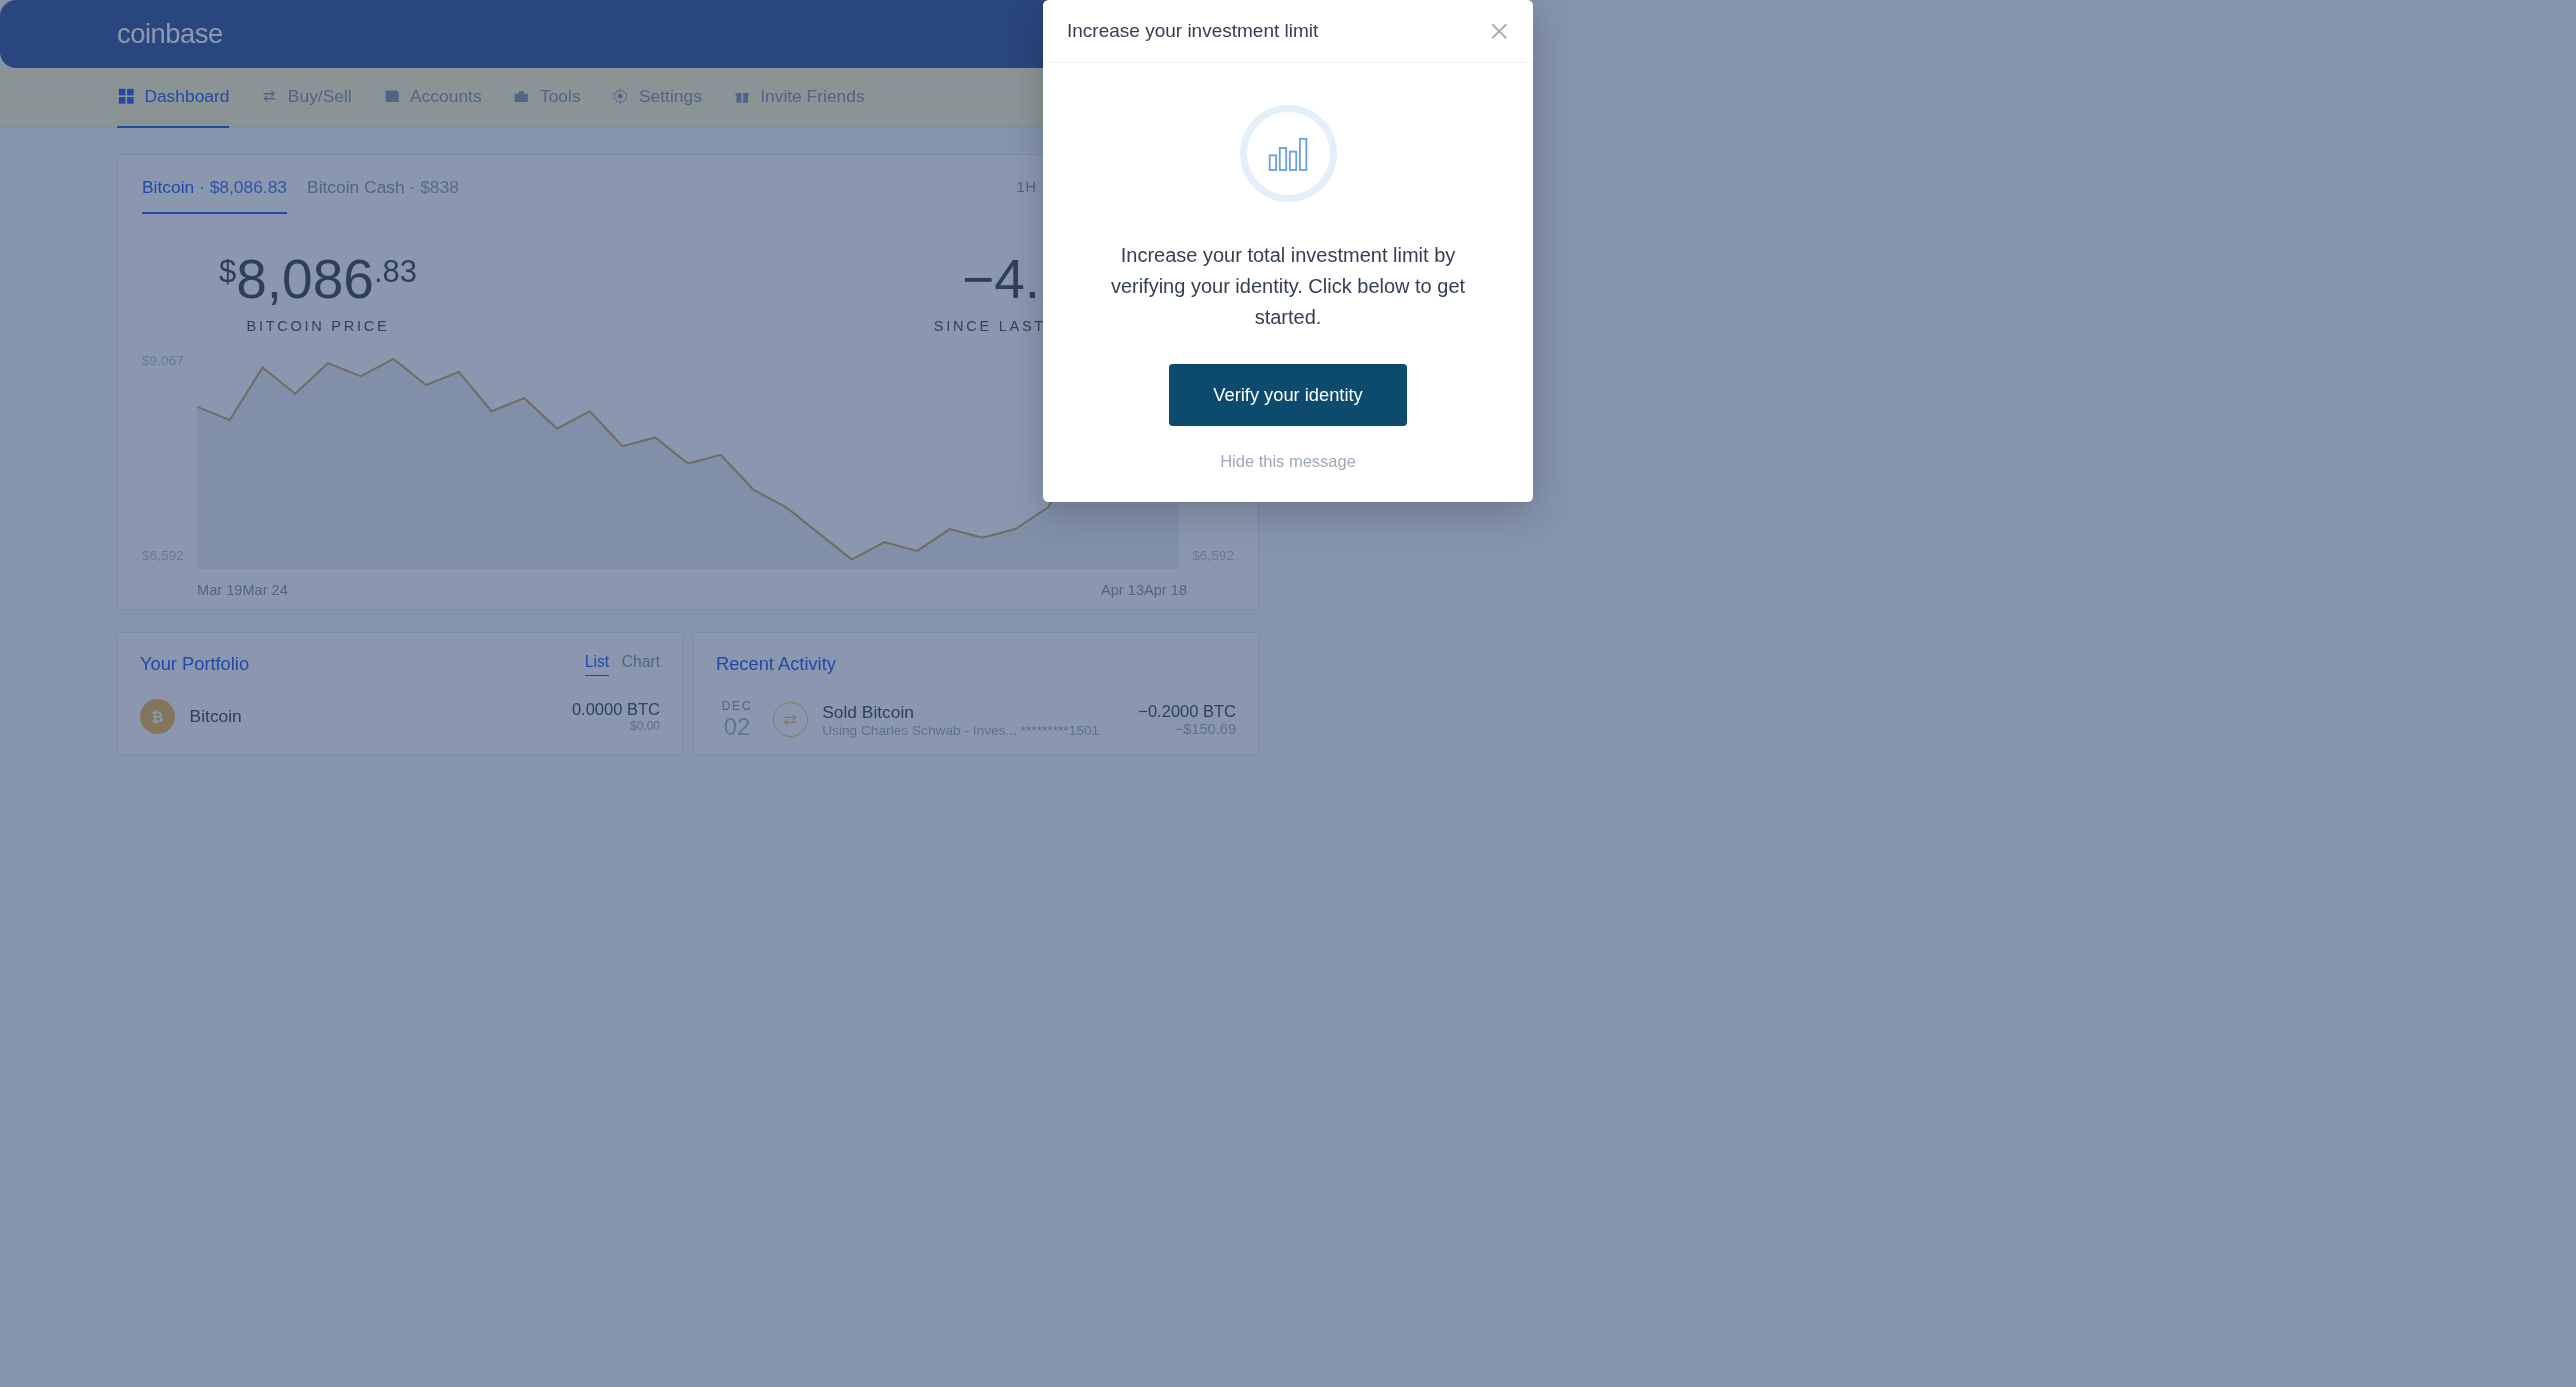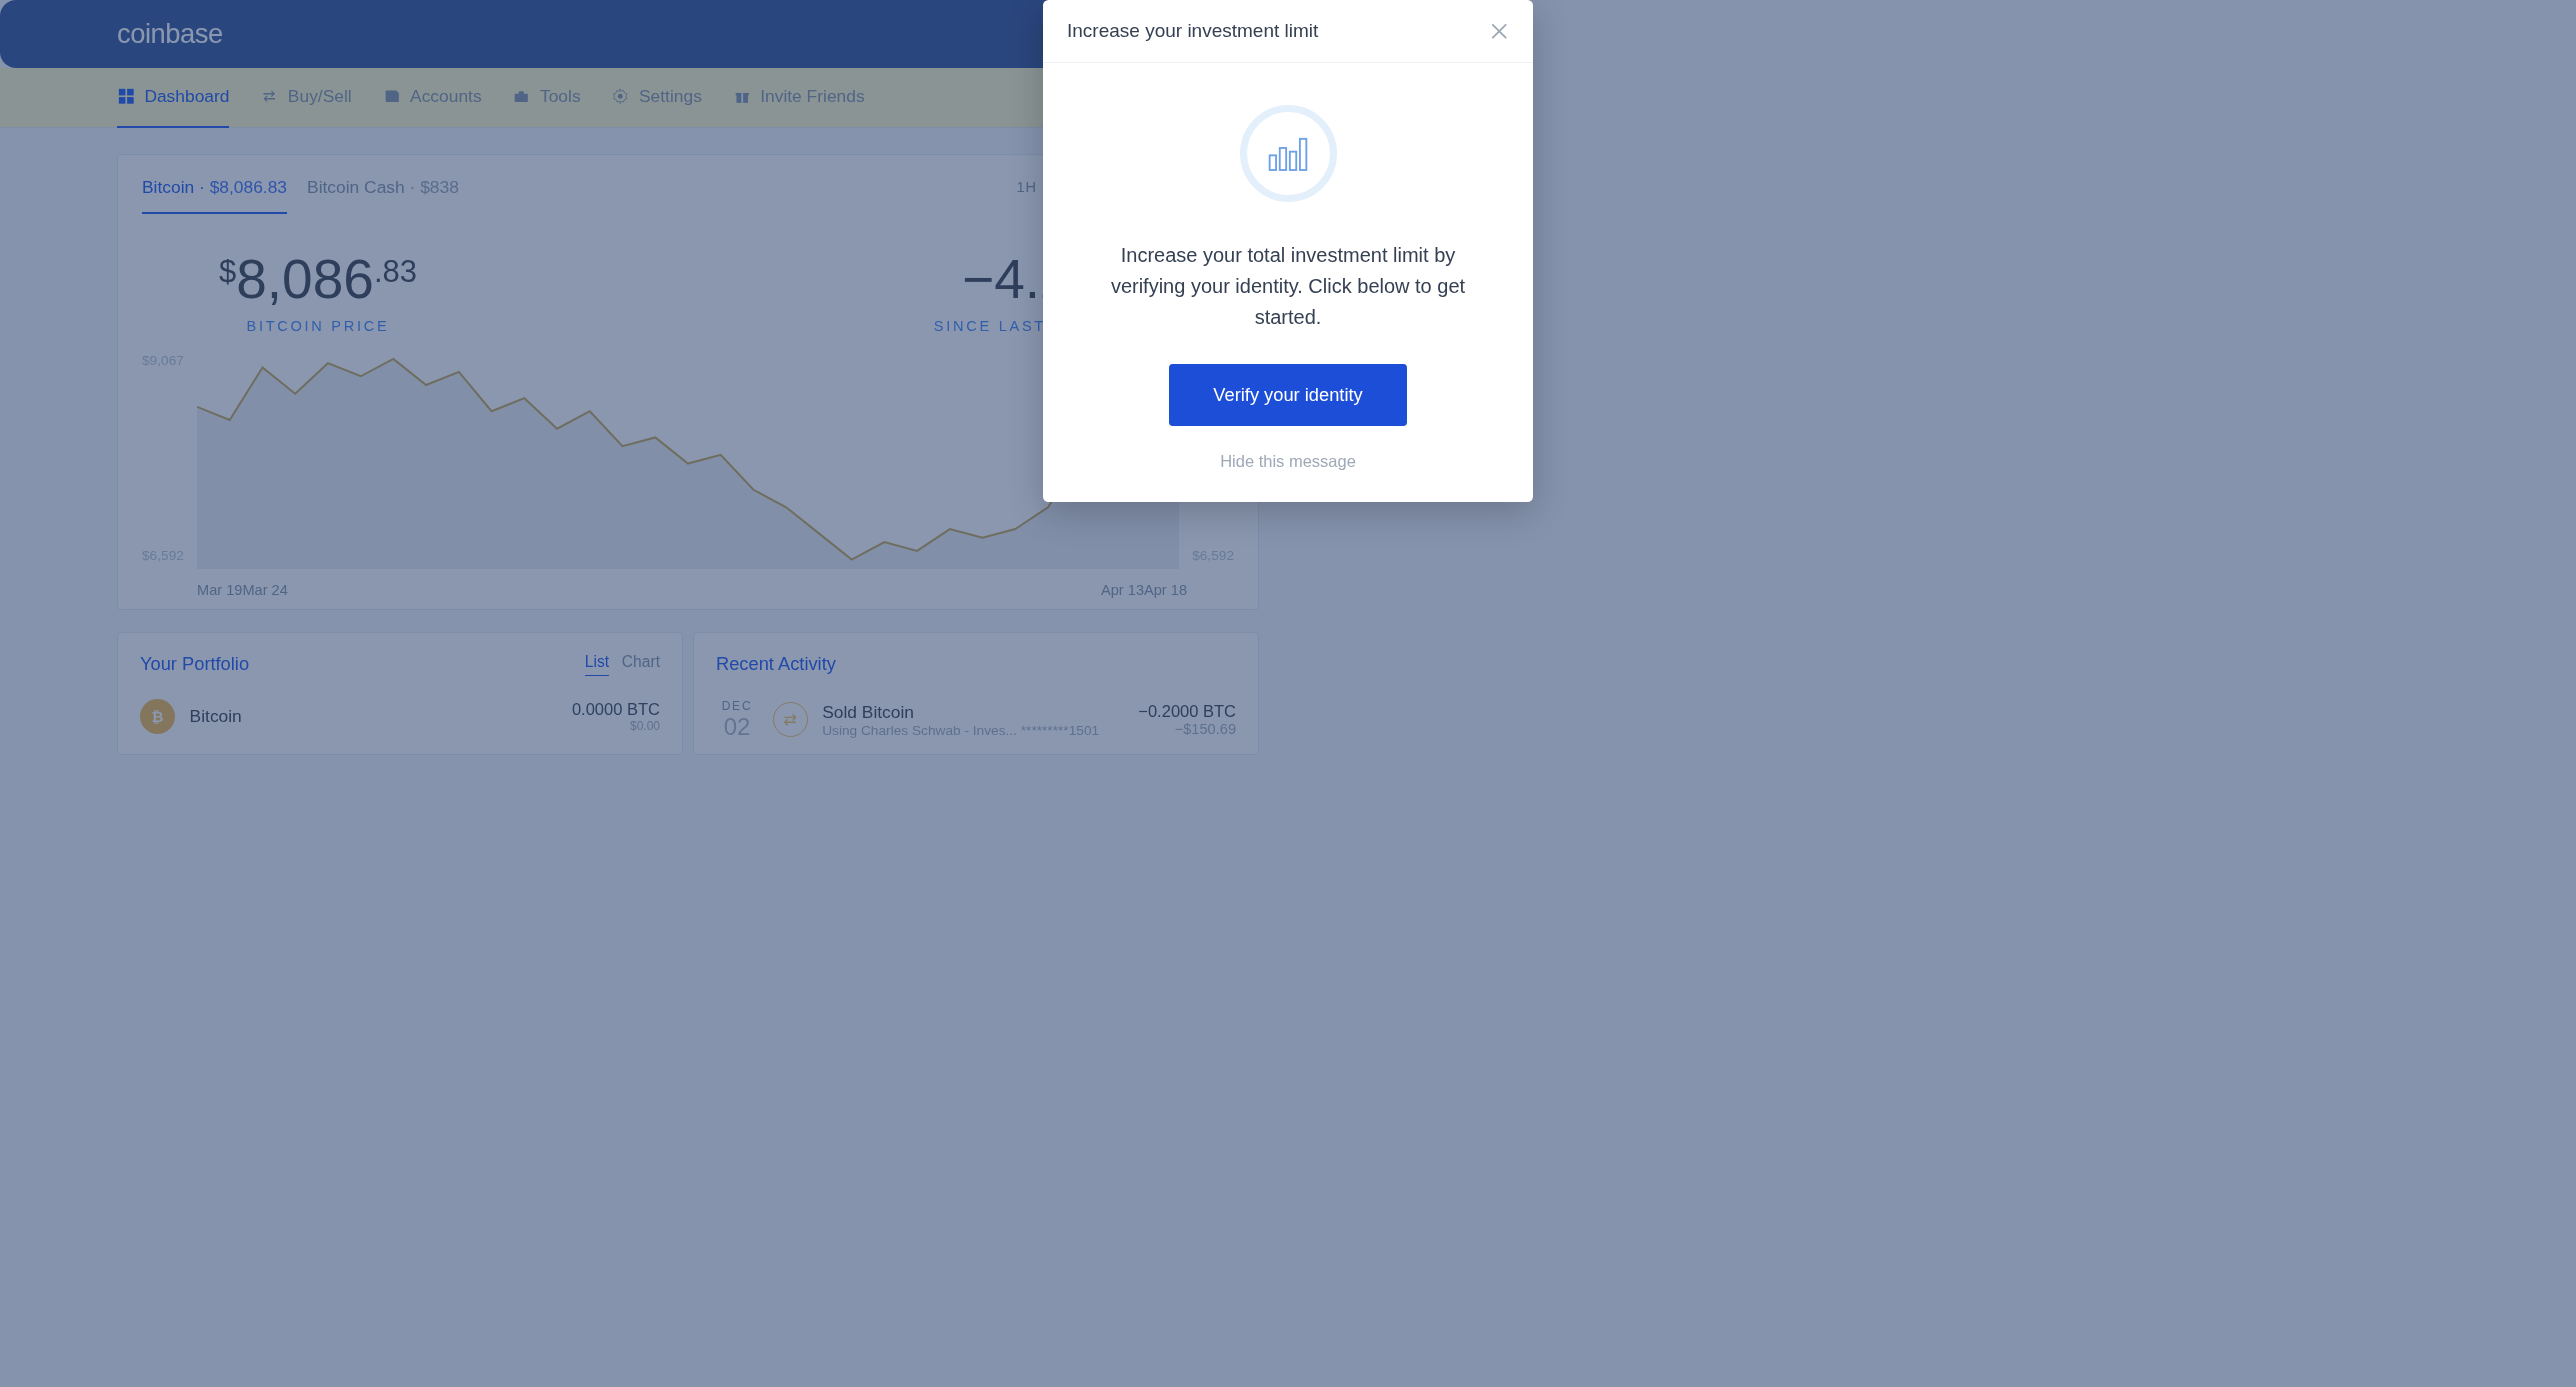--- a/index.html
+++ b/index.html
@@ -128,21 +128,21 @@
   }
   .metric { text-align: center; }
   .big-price {
     font-size: 55px;
     color: #333b46;
     font-weight: 300;
   }
   .big-price .dollar { font-size: 31px; vertical-align: 16.5px; }
   .big-price .cents { font-size: 31px; vertical-align: 16.5px; }
   .metric-label {
-    color: #3b82f6;
+    color: #404040;
     font-size: 14.6px;
     letter-spacing: 2.7px;
     margin-top: 7.3px;
   }
 
   
   .chart-area { position: relative; height: 238px; margin: 9.1px 24px 0; }
   .y-label {
     position: absolute;
     color: #b5bfcc;
@@ -231,21 +231,21 @@
     border: 7.3px solid #e4effc;
     display:flex; align-items:center; justify-content:center;
     margin: 0 auto 38px;
   }
   .modal-icon-circle svg { width: 44px; height: 37px; }
   .modal-text {
     font-size: 20px; line-height: 1.55; color: #354052;
     margin-bottom: 31px;
   }
   .modal-cta {
-    background: #1d4ed8;
+    background: #0c4a6e;
     color: #fff;
     font-size: 18.3px;
     font-weight: 500;
     border: none;
     padding: 20px 44px;
     border-radius: 3.7px;
     cursor: pointer;
   }
   .modal-hide {
     display:block;

